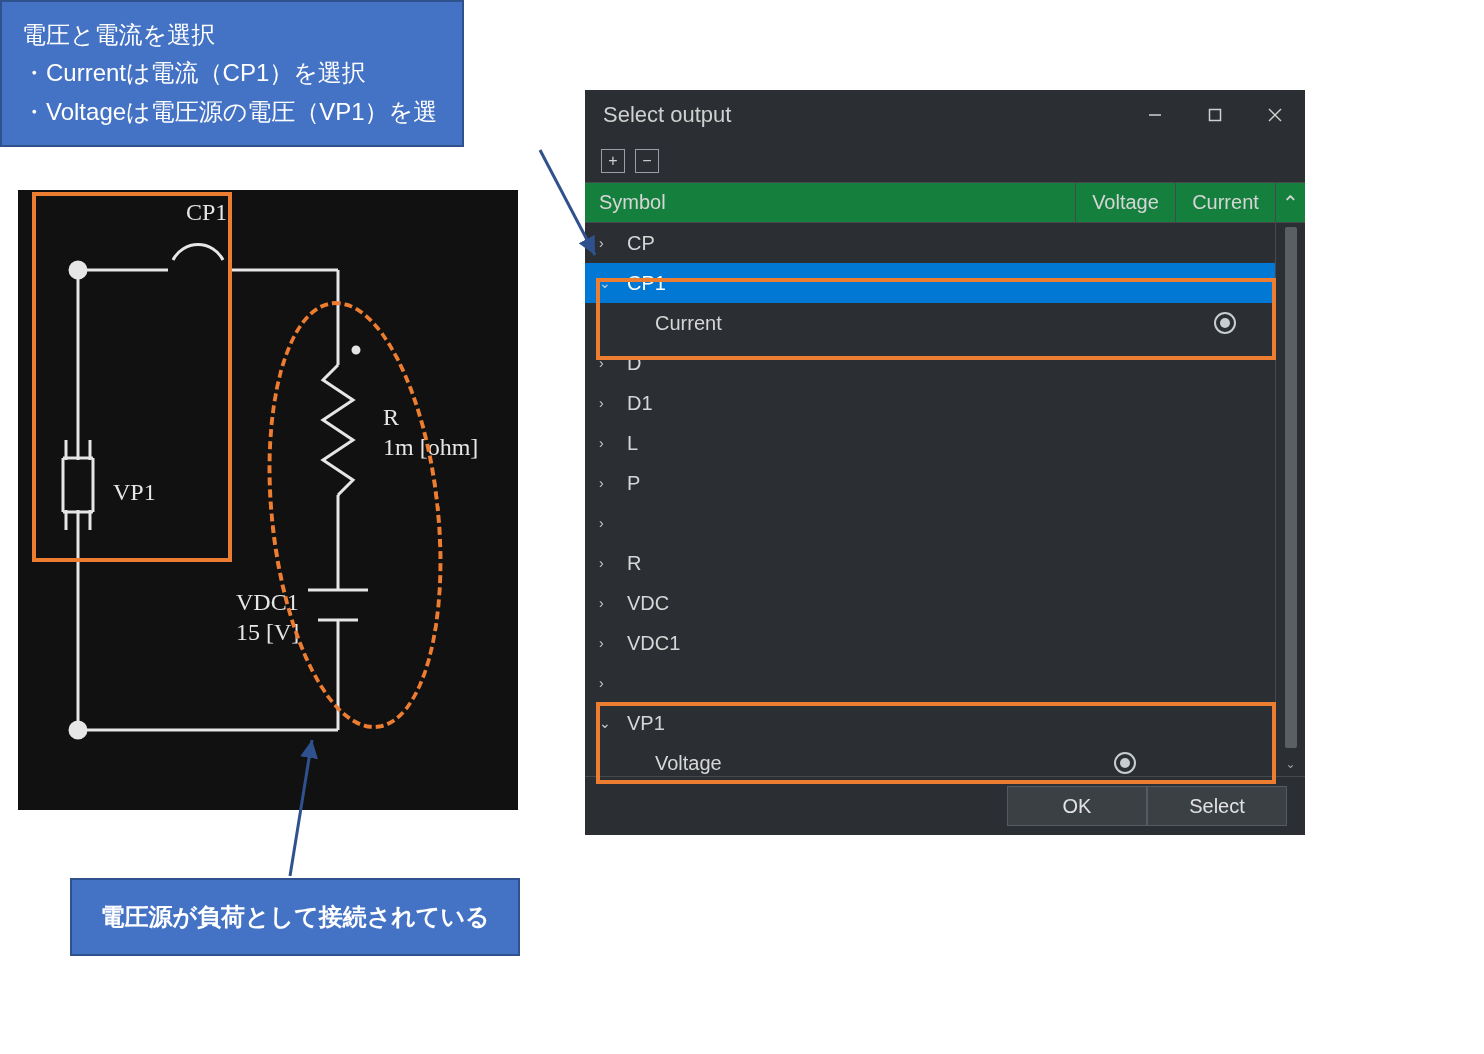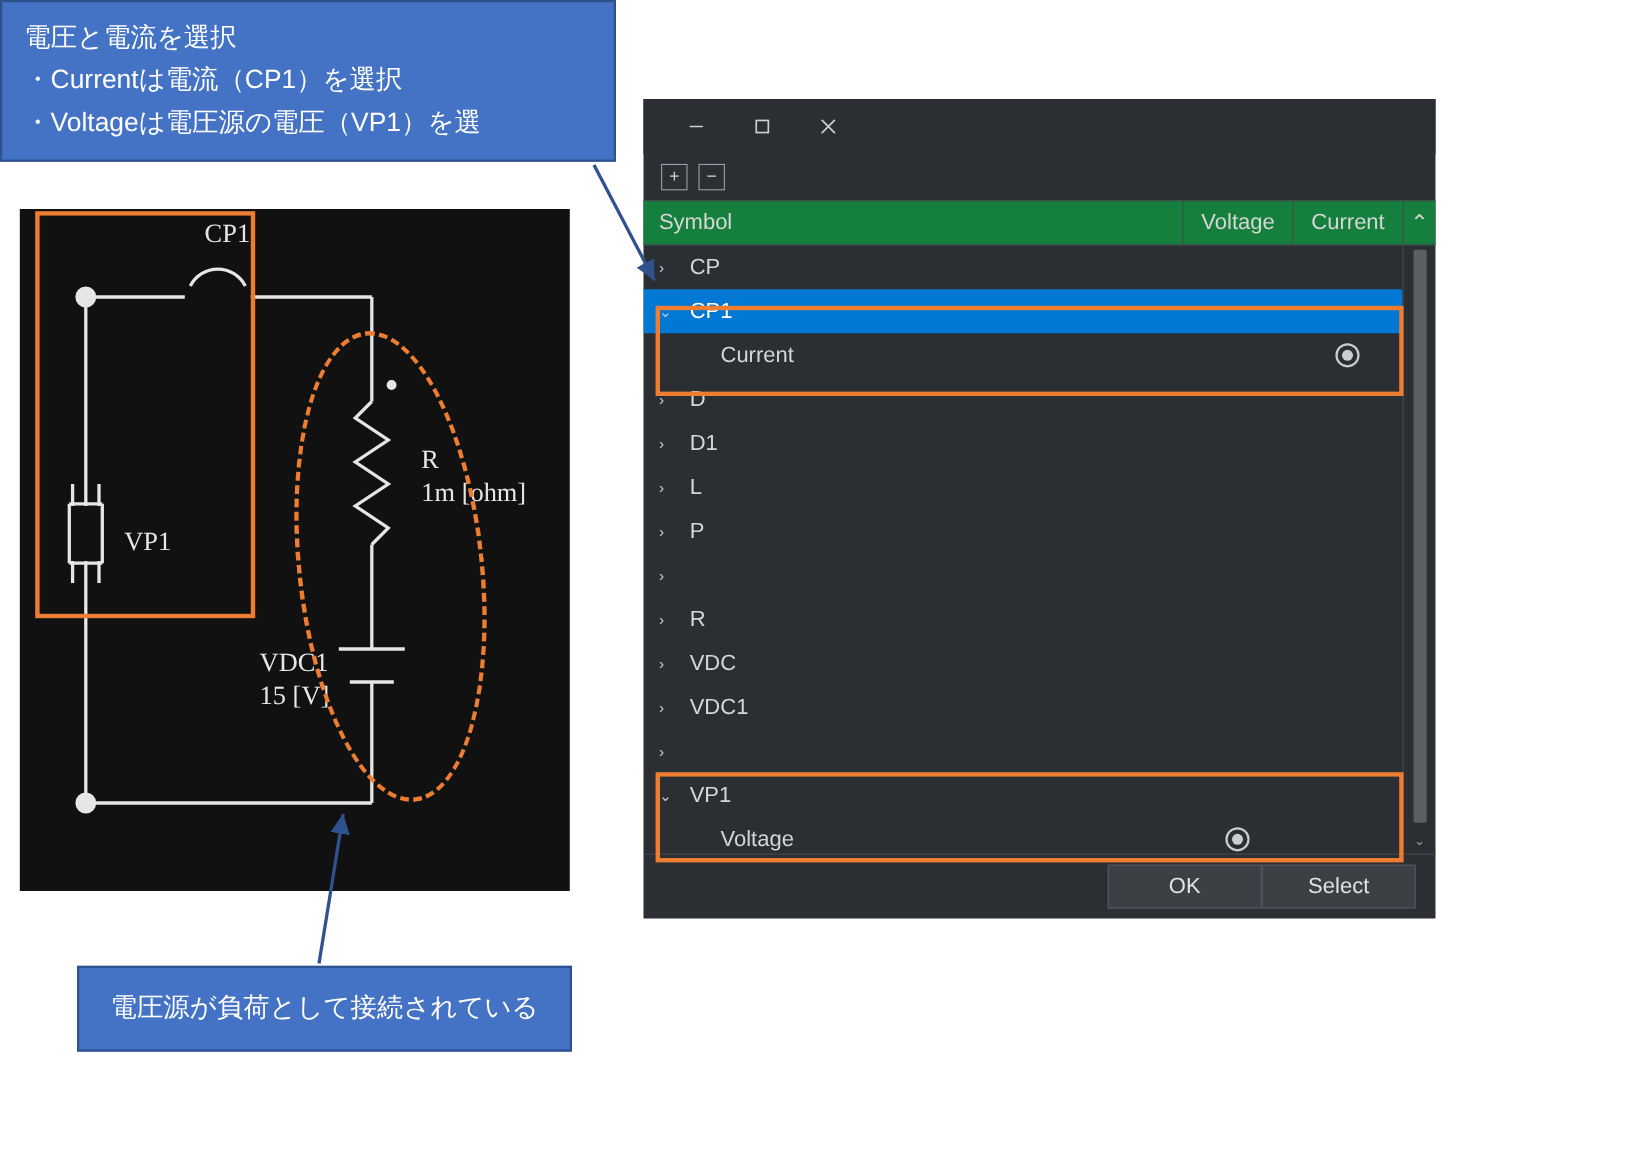--- a/index.html
+++ b/index.html
@@ -15,22 +15,22 @@
   
   .callout {
     position: absolute;
     background: #4472c4;
     border: 2px solid #2f528f;
     color: #ffffff;
     padding: 14px 20px;
     font-size: 24px;
     line-height: 1.6;
   }
-  #callout-top { left: 0; top: 0; width: 560px; }
-  #callout-bottom { left: 70px; top: 878px; width: 450px; text-align:center; padding:18px 20px;}
+  #callout-top { left: 0; top: 0; width: 464px; }
+  #callout-bottom { left: 70px; top: 878px; width: 450px; text-align:center; padding:18px 20px;font-weight:bold;}
 
   
   #circuit-panel {
     position: absolute;
     left: 18px; top: 190px;
     width: 500px; height: 620px;
     background: #111111;
   }
   #circuit-panel svg { width:100%; height:100%; display:block; }
   .orange-rect {
@@ -196,20 +196,21 @@
       <text x="365" y="265">1m [ohm]</text>
       <text x="218" y="420">VDC1</text>
       <text x="218" y="450">15 [V]</text>
     </g>
   </svg>
 </div>
 <div id="dashed-ellipse"></div>
 
 <div id="dialog">
   <div id="titlebar">
+    <div class="title">Select output</div>
     <div class="win-btn">
       <svg width="14" height="14">
           <line x1="1" y1="7" x2="13" y2="7" stroke="#d0d0d0" stroke-width="1.5"></line>
         </svg>
     </div>
     <div class="win-btn">
       <svg width="14" height="14">
           <rect x="1.5" y="1.5" width="11" height="11" stroke="#d0d0d0" stroke-width="1.5" fill="none"></rect>
         </svg>
     </div>

